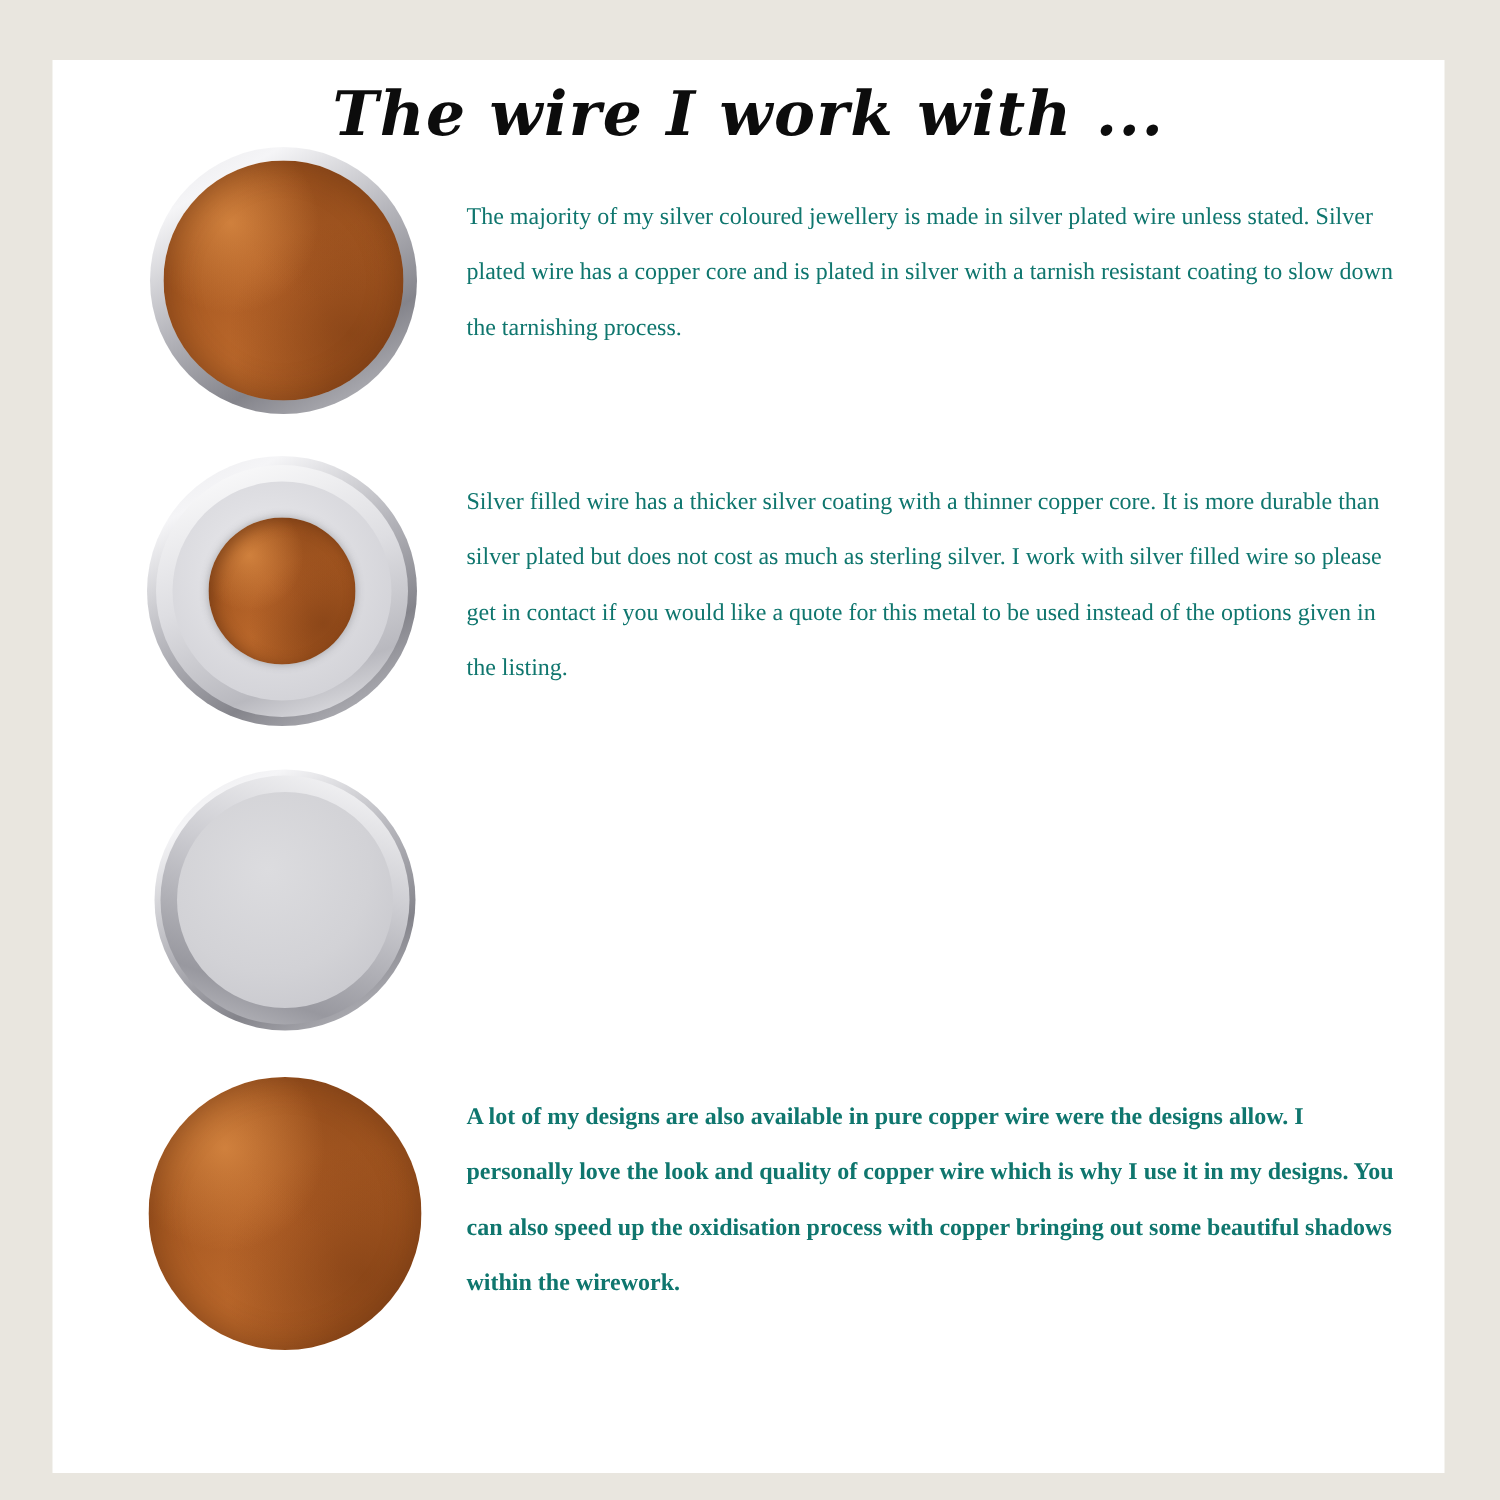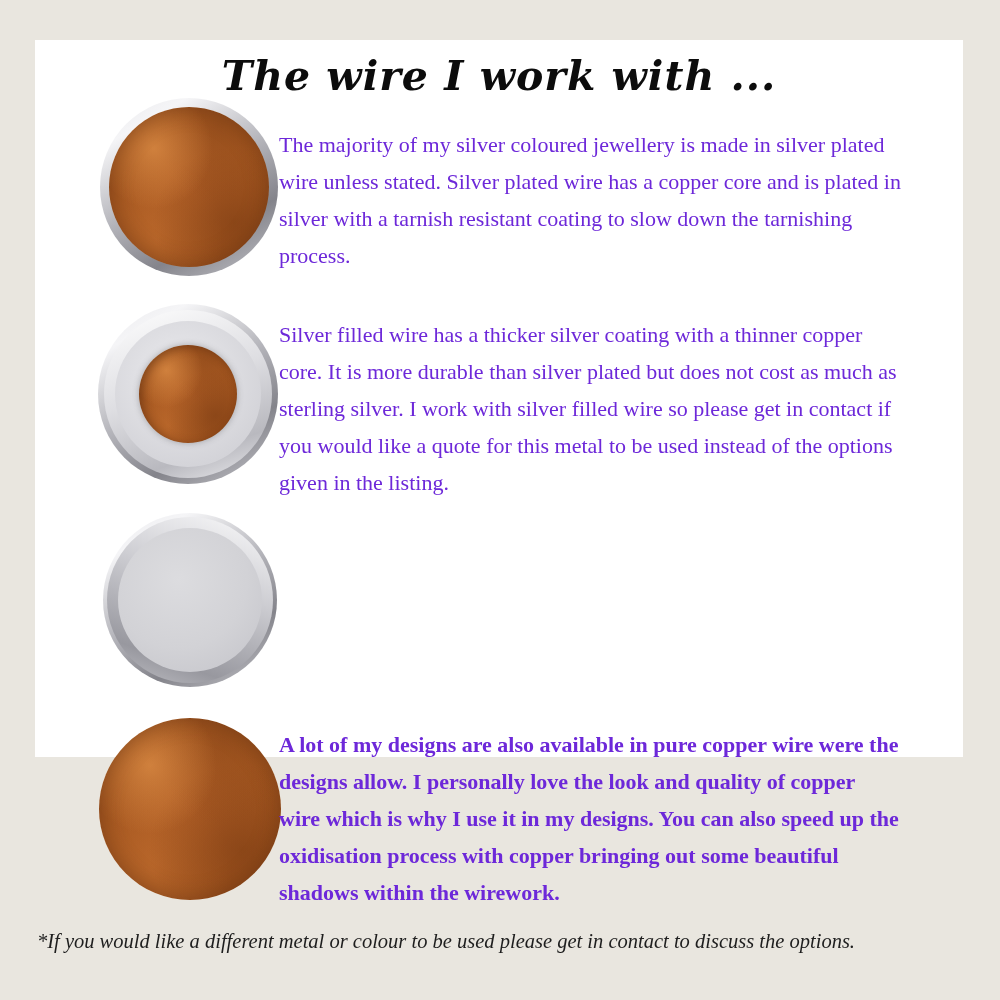--- a/index.html
+++ b/index.html
@@ -6,42 +6,42 @@
   html,body { width:1000px; height:1000px; }
   body {
     background:#e9e6df;
     font-family:"Liberation Serif", serif;
     position:relative;
     overflow:hidden;
   }
   .card {
     position:absolute;
     left:35px; top:40px;
-    width:928px; height:717px;
+    width:928px; height:942px;
     background:#ffffff;
   }
   .title {
     position:absolute;
     left:0; top:12px;
     width:100%;
     text-align:center;
     font-family:"DejaVu Serif", serif;
     font-style:italic;
     font-weight:bold;
     font-size:41px;
     letter-spacing:1px;
     color:#0c0c0c;
   }
   .para {
     position:absolute;
-    left:244px;
+    left:276px;
     width:622px;
-    font-size:22px;
+    font-size:16px;
     line-height:37px;
-    color:#6d28d9;
+    color:#0f766e;
     text-align:left;
   }
   .p1 { top:86px; }
   .p2 { top:276px; }
   .p3 { top:496px; }
   .p4 { top:686px;font-weight:bold; }
   .footnote {
     position:absolute;
     left:2px; top:890px;
     width:924px;
@@ -109,15 +109,14 @@
   <div class="swatch sw3 silver-ring-grad">
     <div class="layer bevel"></div>
     <div class="layer center"></div>
   </div>
 
   <div class="swatch sw4">
     <div class="layer fill copper-fill"></div>
   </div>
   <div class="para p4">A lot of my designs are also available in pure copper wire were the designs allow. I personally love the look and quality of copper wire which is why I use it in my designs. You can also speed up the oxidisation process with copper bringing out some beautiful shadows within the wirework.</div>
 
-  <div class="footnote">*If you would like a different metal or colour to be used please get in contact to discuss the options.</div>
 
 </div>
 
 </body></html>

